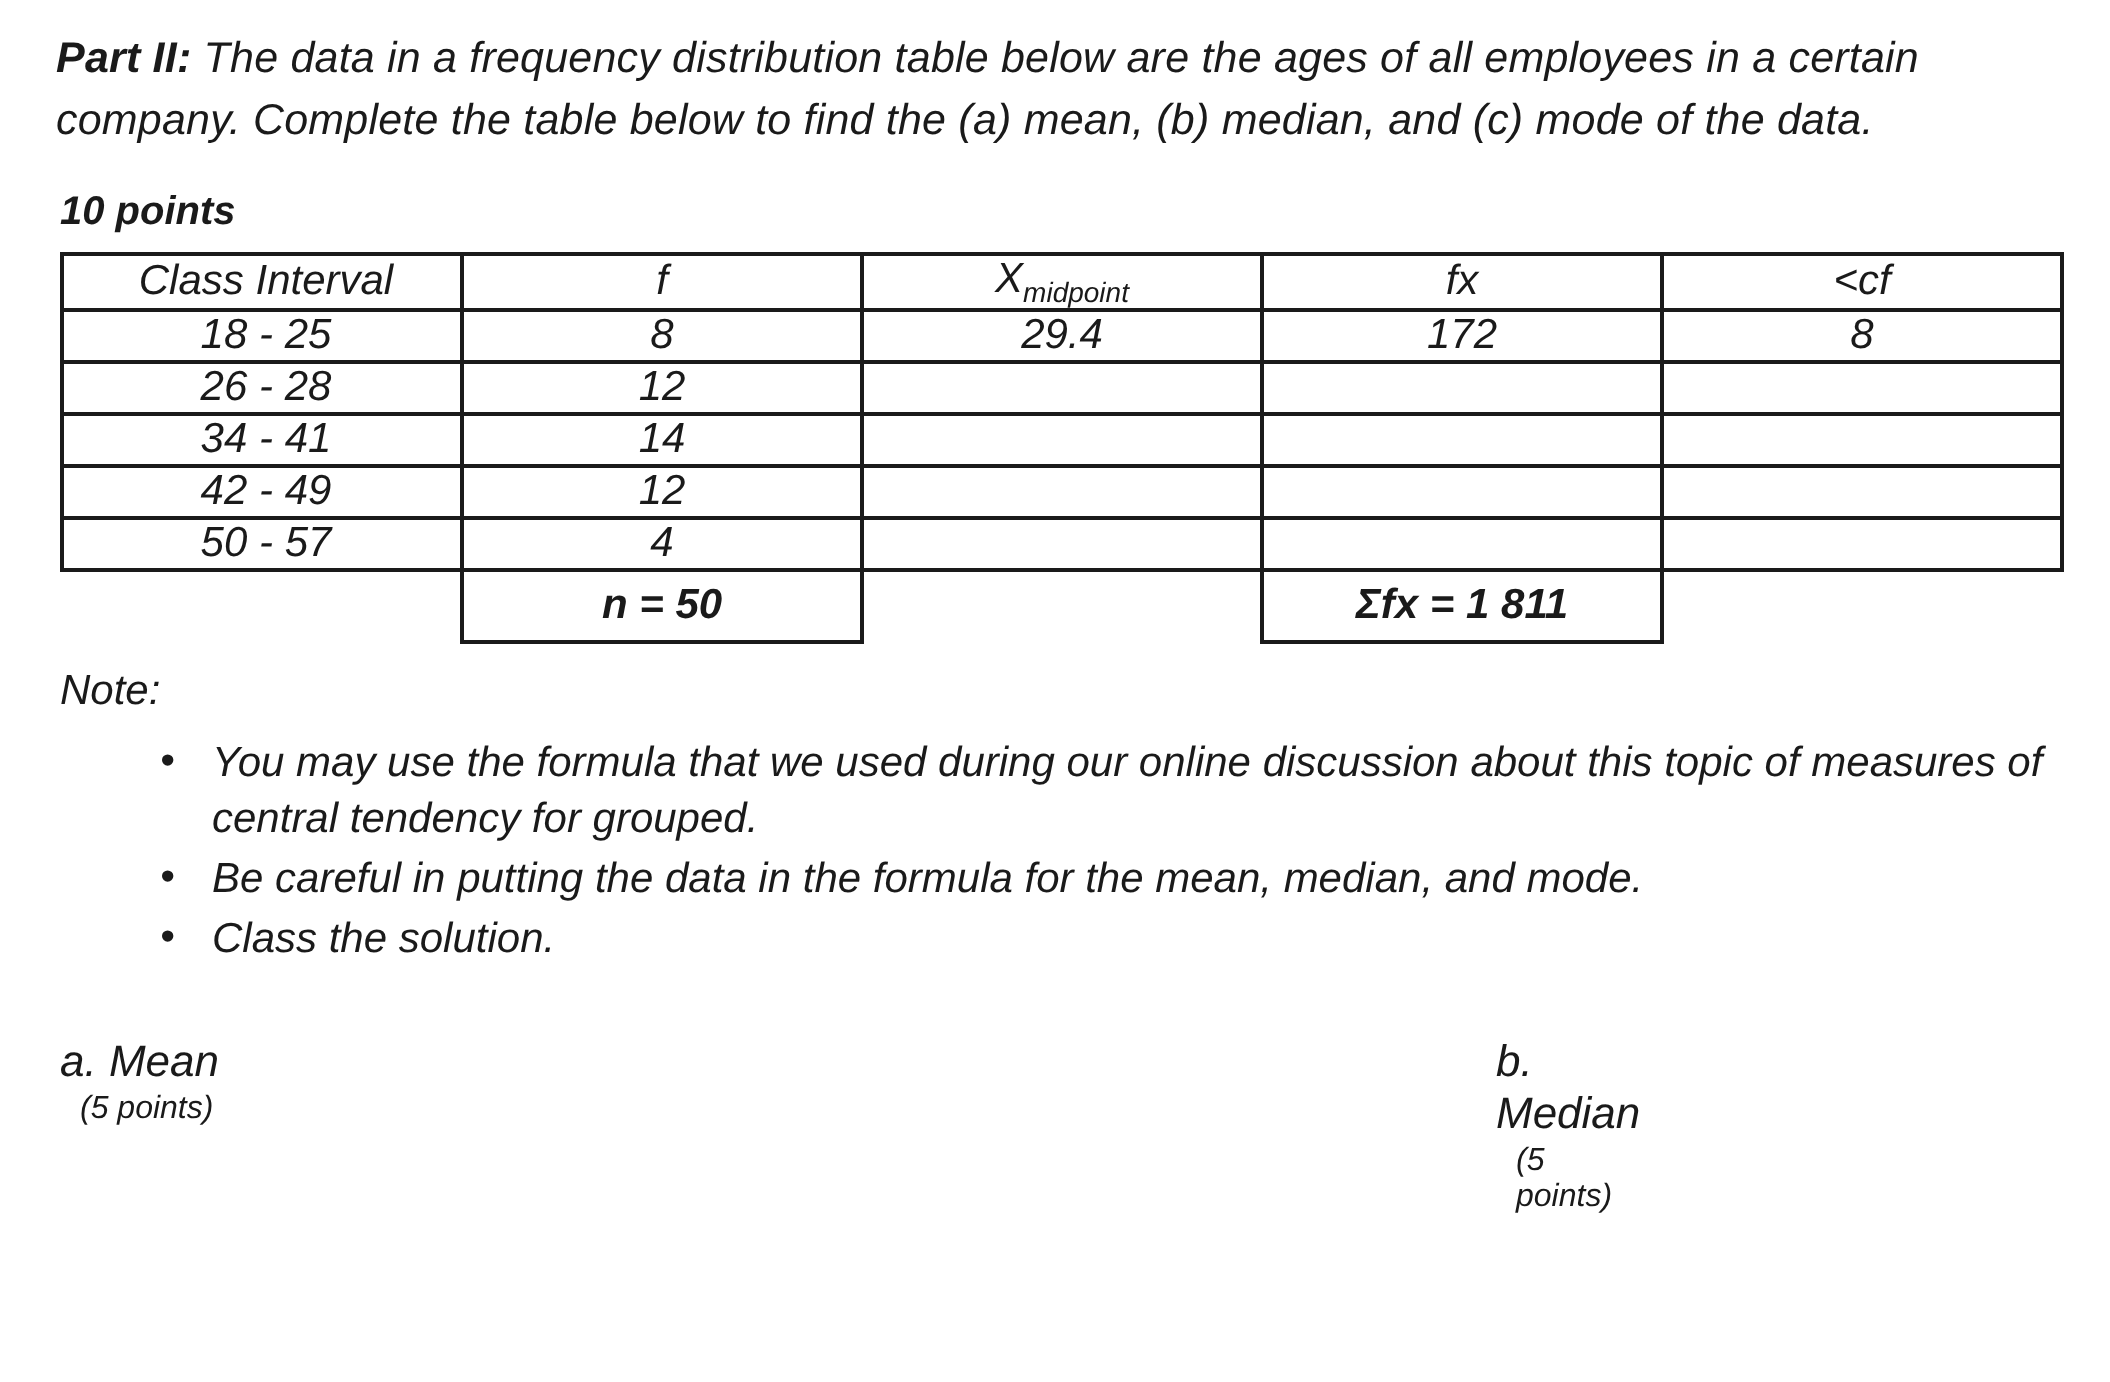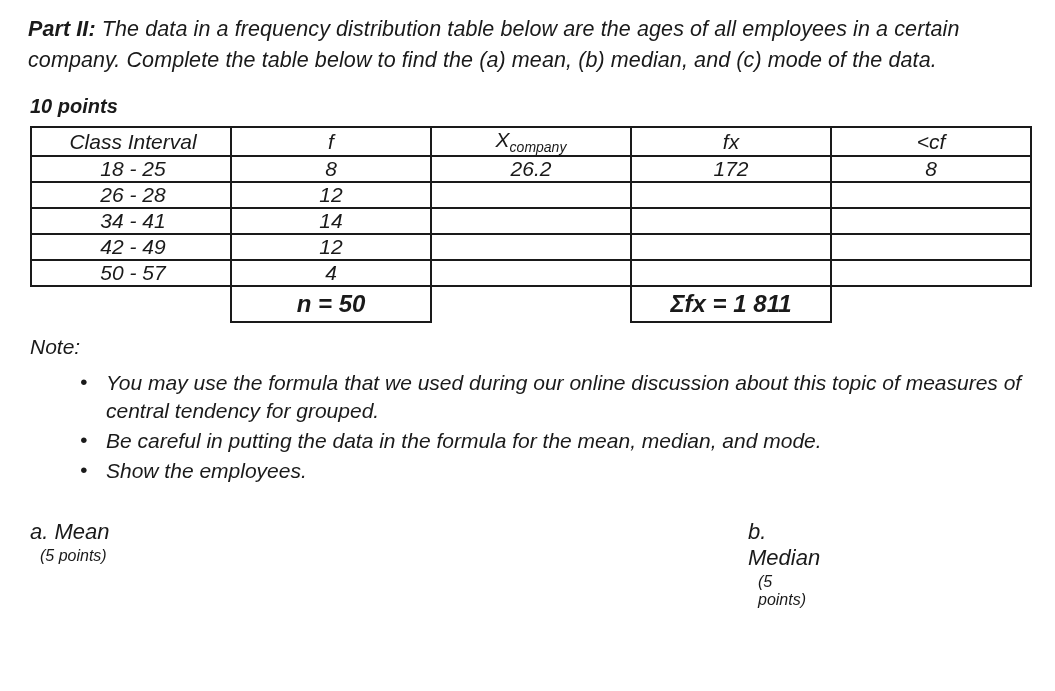--- a/index.html
+++ b/index.html
@@ -73,21 +73,21 @@
     text-align: center;
   }
   .sub {
     font-size: 14px;
     vertical-align: sub;
   }
   
   tr.totals td {
     border: none;
     height: 36px;
-    font-size: 24px;
+    font-size: 21px;
     font-weight: bold;
     text-align: center;
   }
   tr.totals td.boxed {
     border: 2px solid #1a1a1a;
   }
   .note-label {
     font-size: 21px;
     margin: 12px 0 0 2px;
   }
@@ -145,29 +145,29 @@
       <col class="c1">
         <col class="c2">
         <col class="c3">
         <col class="c4">
         <col class="c5">
     </colgroup>
     <tbody>
       <tr>
         <th class="th-interval">Class Interval</th>
         <th class="th-label">f</th>
-        <th class="th-label"><span>X</span><span class="sub">company</span></th>
+        <th class="th-label"><span>X</span><span class="sub">midpoint</span></th>
         <th class="th-label">fx</th>
         <th class="th-label">&lt;cf</th>
       </tr>
 
       <tr>
         <td class="cell-interval">18 - 25</td>
         <td class="cell-center">8</td>
-        <td class="cell-center">26.2</td>
+        <td class="cell-center">29.4</td>
         <td class="cell-center">172</td>
         <td class="cell-center">8</td>
       </tr>
       <tr>
         <td class="cell-interval">26 - 28</td>
         <td class="cell-center">12</td>
         <td class="cell-center"></td>
         <td class="cell-center"></td>
         <td class="cell-center"></td>
       </tr>
@@ -201,21 +201,21 @@
         <td></td>
       </tr>
     </tbody>
   </table>
 
   <div class="note-label">Note:</div>
 
   <ul class="notes">
     <li>You may use the formula that we used during our online discussion about this topic of measures of central tendency for grouped.</li>
     <li>Be careful in putting the data in the formula for the mean, median, and mode.</li>
-    <li>Show the employees.</li>
+    <li>Class the solution.</li>
   </ul>
 
   <div class="answers">
     <div class="ans-col a">
       <div class="ans-title">a. Mean</div>
       <div class="ans-points">(5 points)</div>
     </div>
     <div class="ans-col b">
       <div class="ans-title">b. Median</div>
       <div class="ans-points">(5 points)</div>

